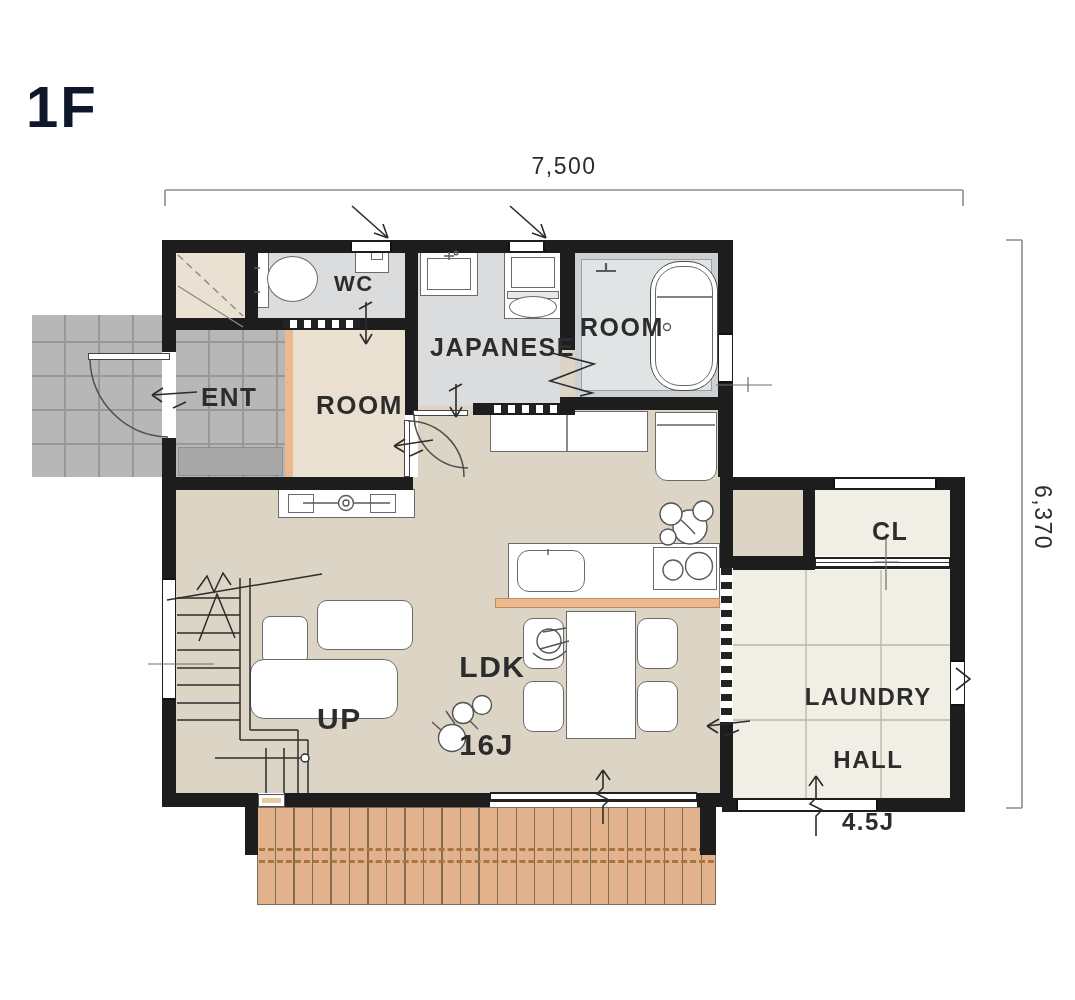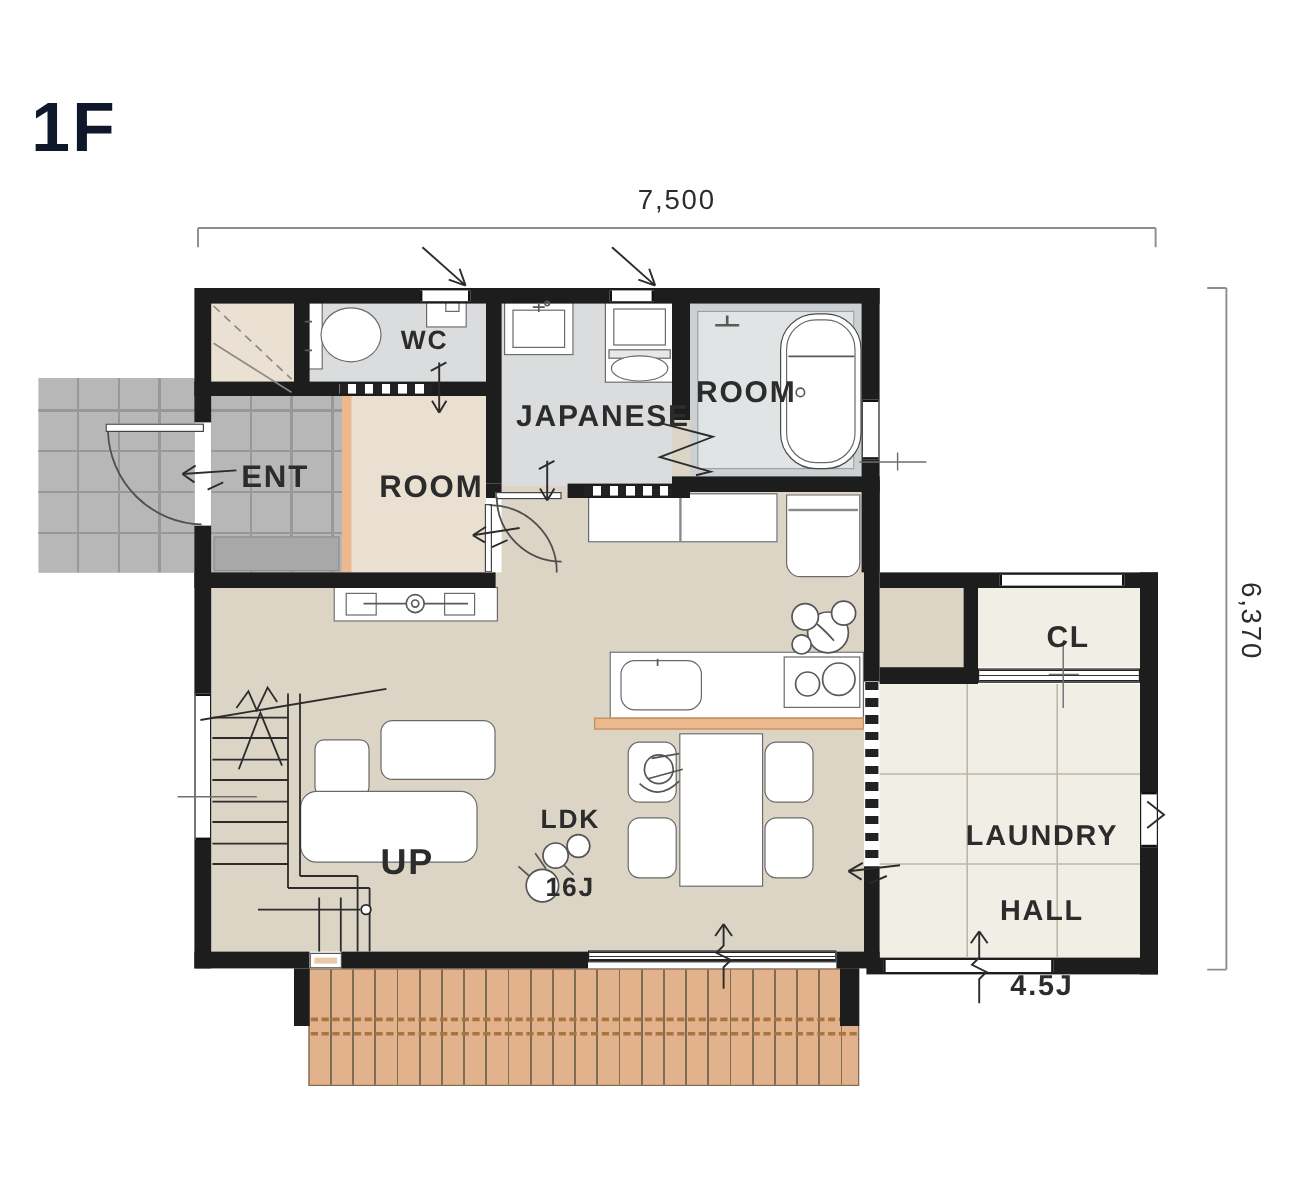--- a/index.html
+++ b/index.html
@@ -229,21 +229,21 @@
   <div class="abs lbl" style="left:1012px;top:504px;width:64px;height:26px;text-align:center;font-size:23px;font-weight:500;transform:rotate(90deg);">6,370</div>
 
   <div class="abs lbl" style="left:334px;top:270px;font-size:22px;">WC</div>
   <div class="abs lbl" style="left:430px;top:331px;font-size:25px;">JAPANESE</div>
   <div class="abs lbl" style="left:580px;top:311px;font-size:25px;">ROOM</div>
   <div class="abs lbl" style="left:201px;top:381px;font-size:26px;">ENT</div>
   <div class="abs lbl" style="left:316px;top:389px;font-size:26px;">ROOM</div>
   <div class="abs lbl" style="left:872px;top:515px;font-size:25px;">CL</div>
   <div class="abs lbl" style="left:317px;top:699px;font-size:30px;">UP</div>
 
-  <div class="abs lbl" style="left:420px;top:640px;width:80px;text-align:center;font-size:22px;">
+  <div class="abs lbl" style="left:420px;top:608px;width:80px;text-align:center;font-size:30px;">
     <span>LDK</span><br>
     <span>16J</span>
   </div>
 
   <div class="abs lbl" style="left:757px;top:650px;width:190px;text-align:center;font-size:24px;">
     <span>LAUNDRY</span><br>
     <span>HALL</span><br>
     <span>4.5J</span>
   </div>
 

